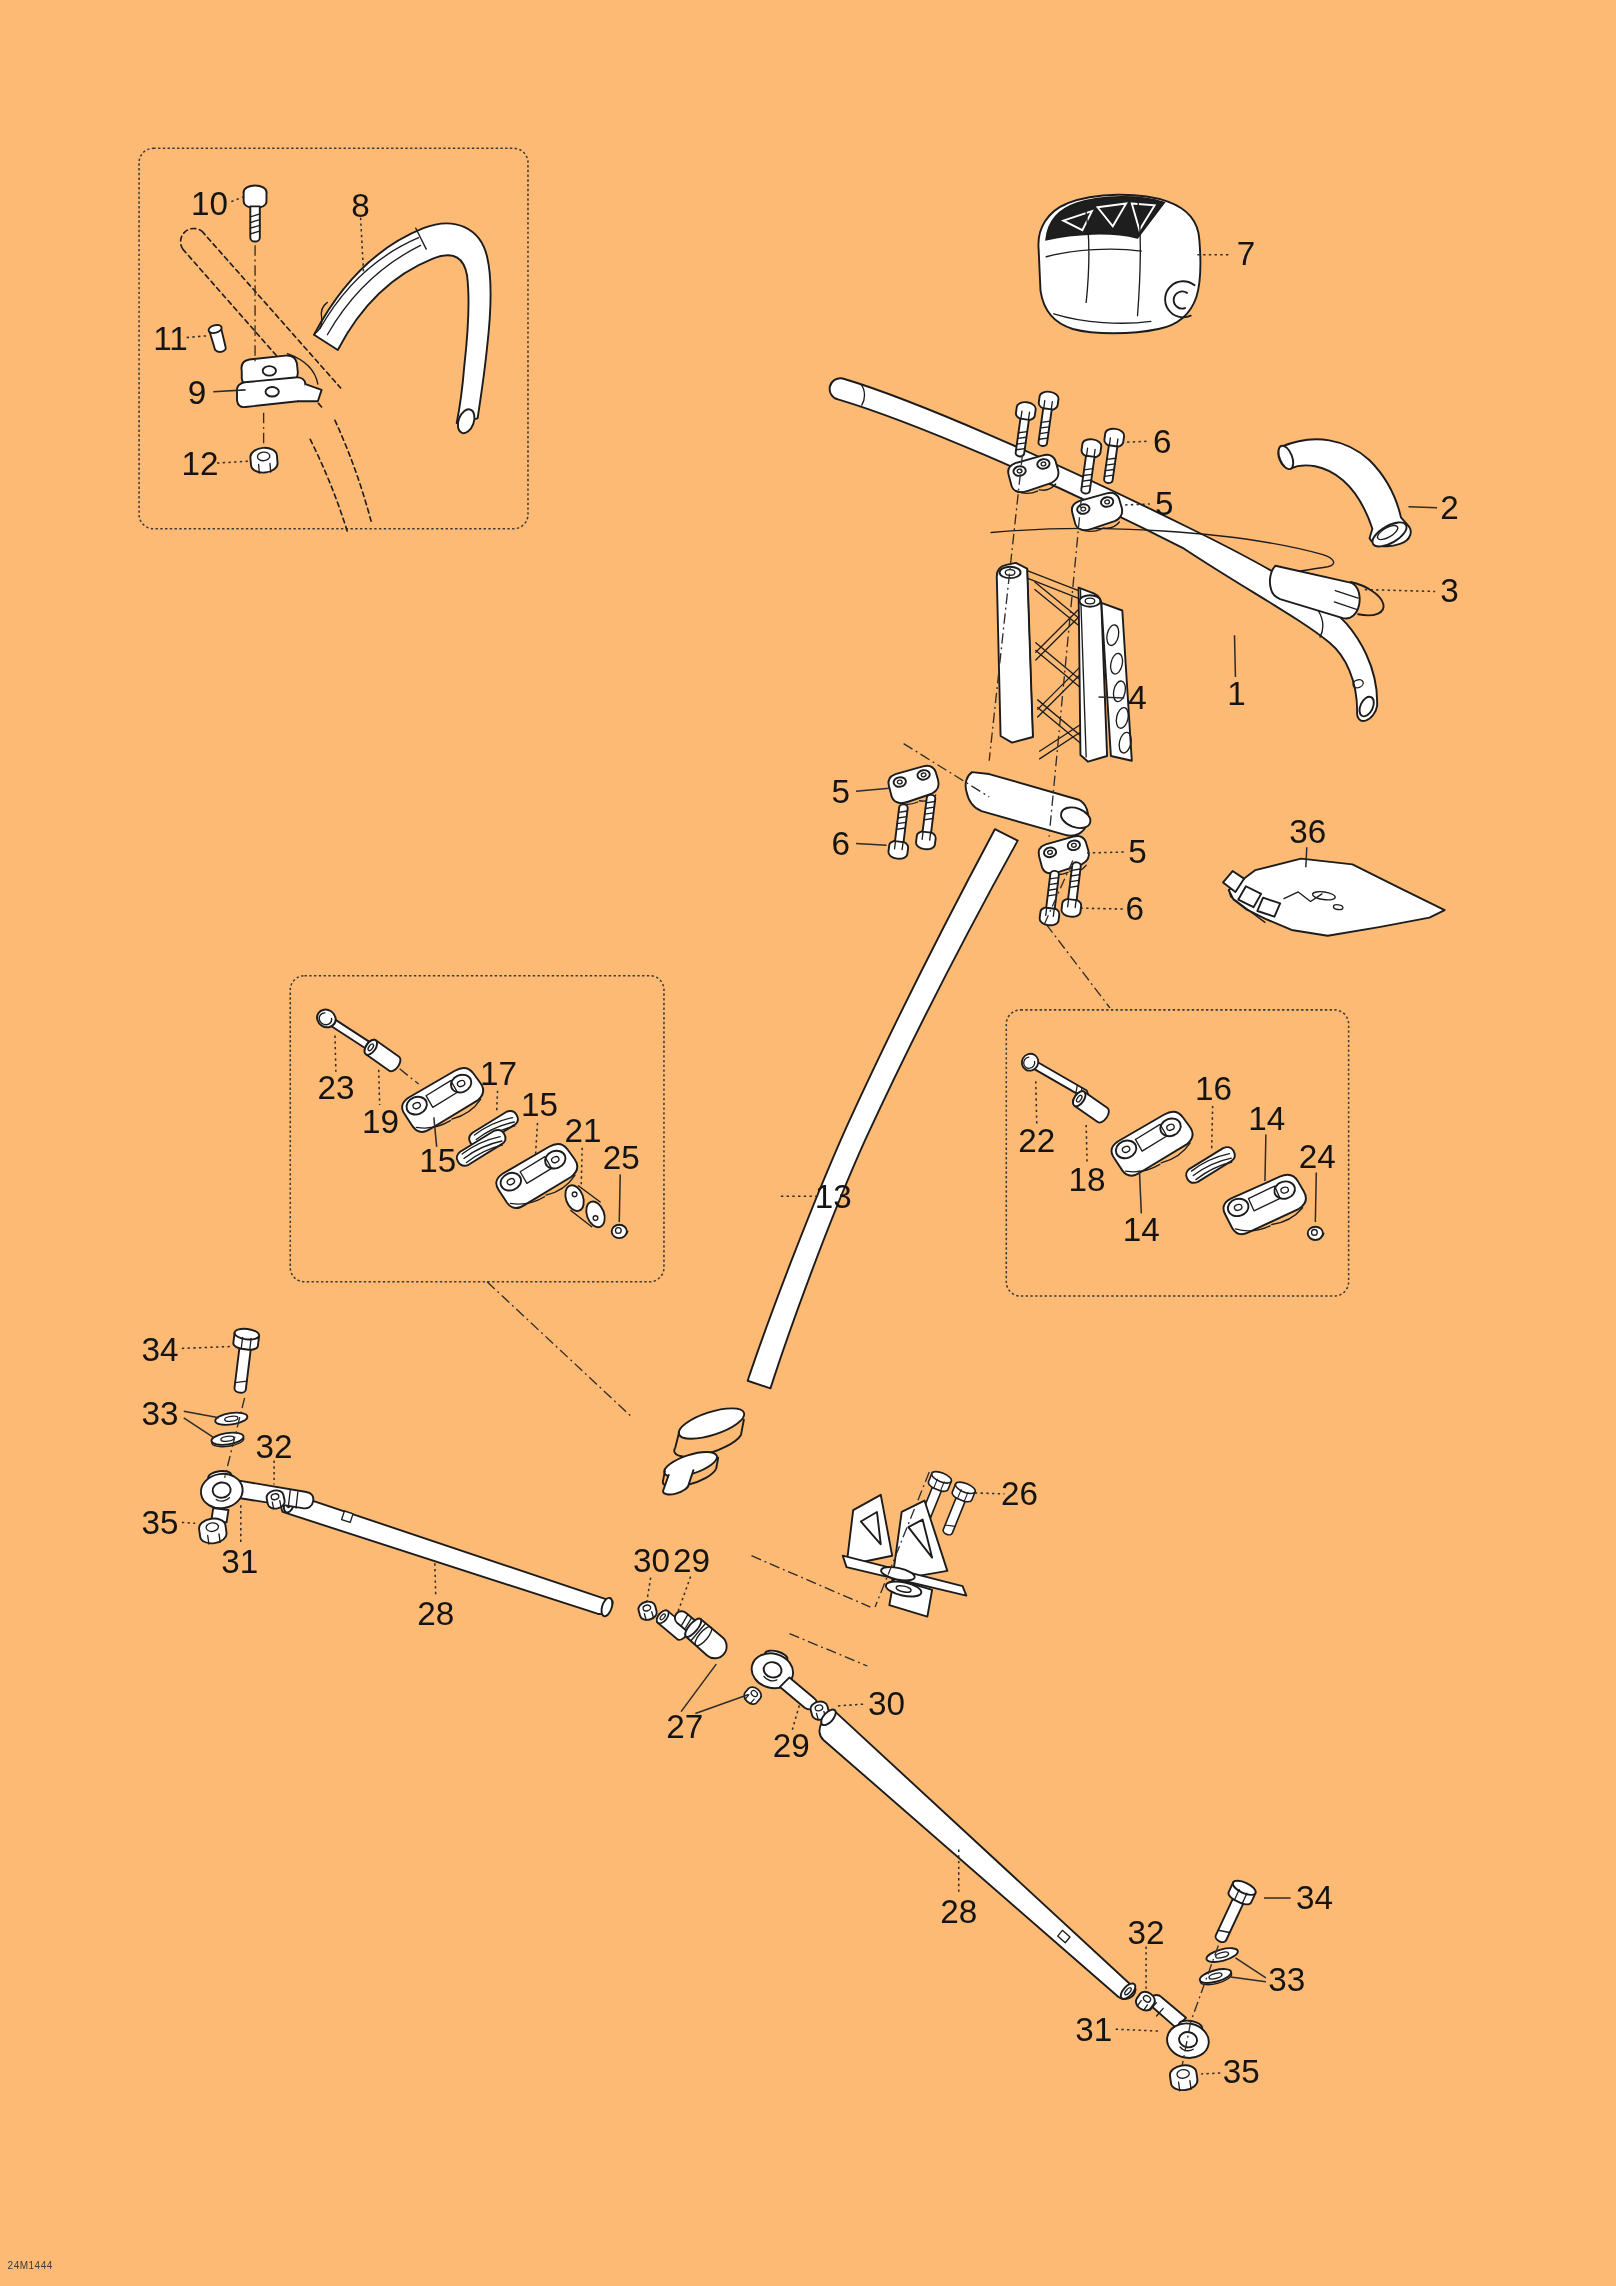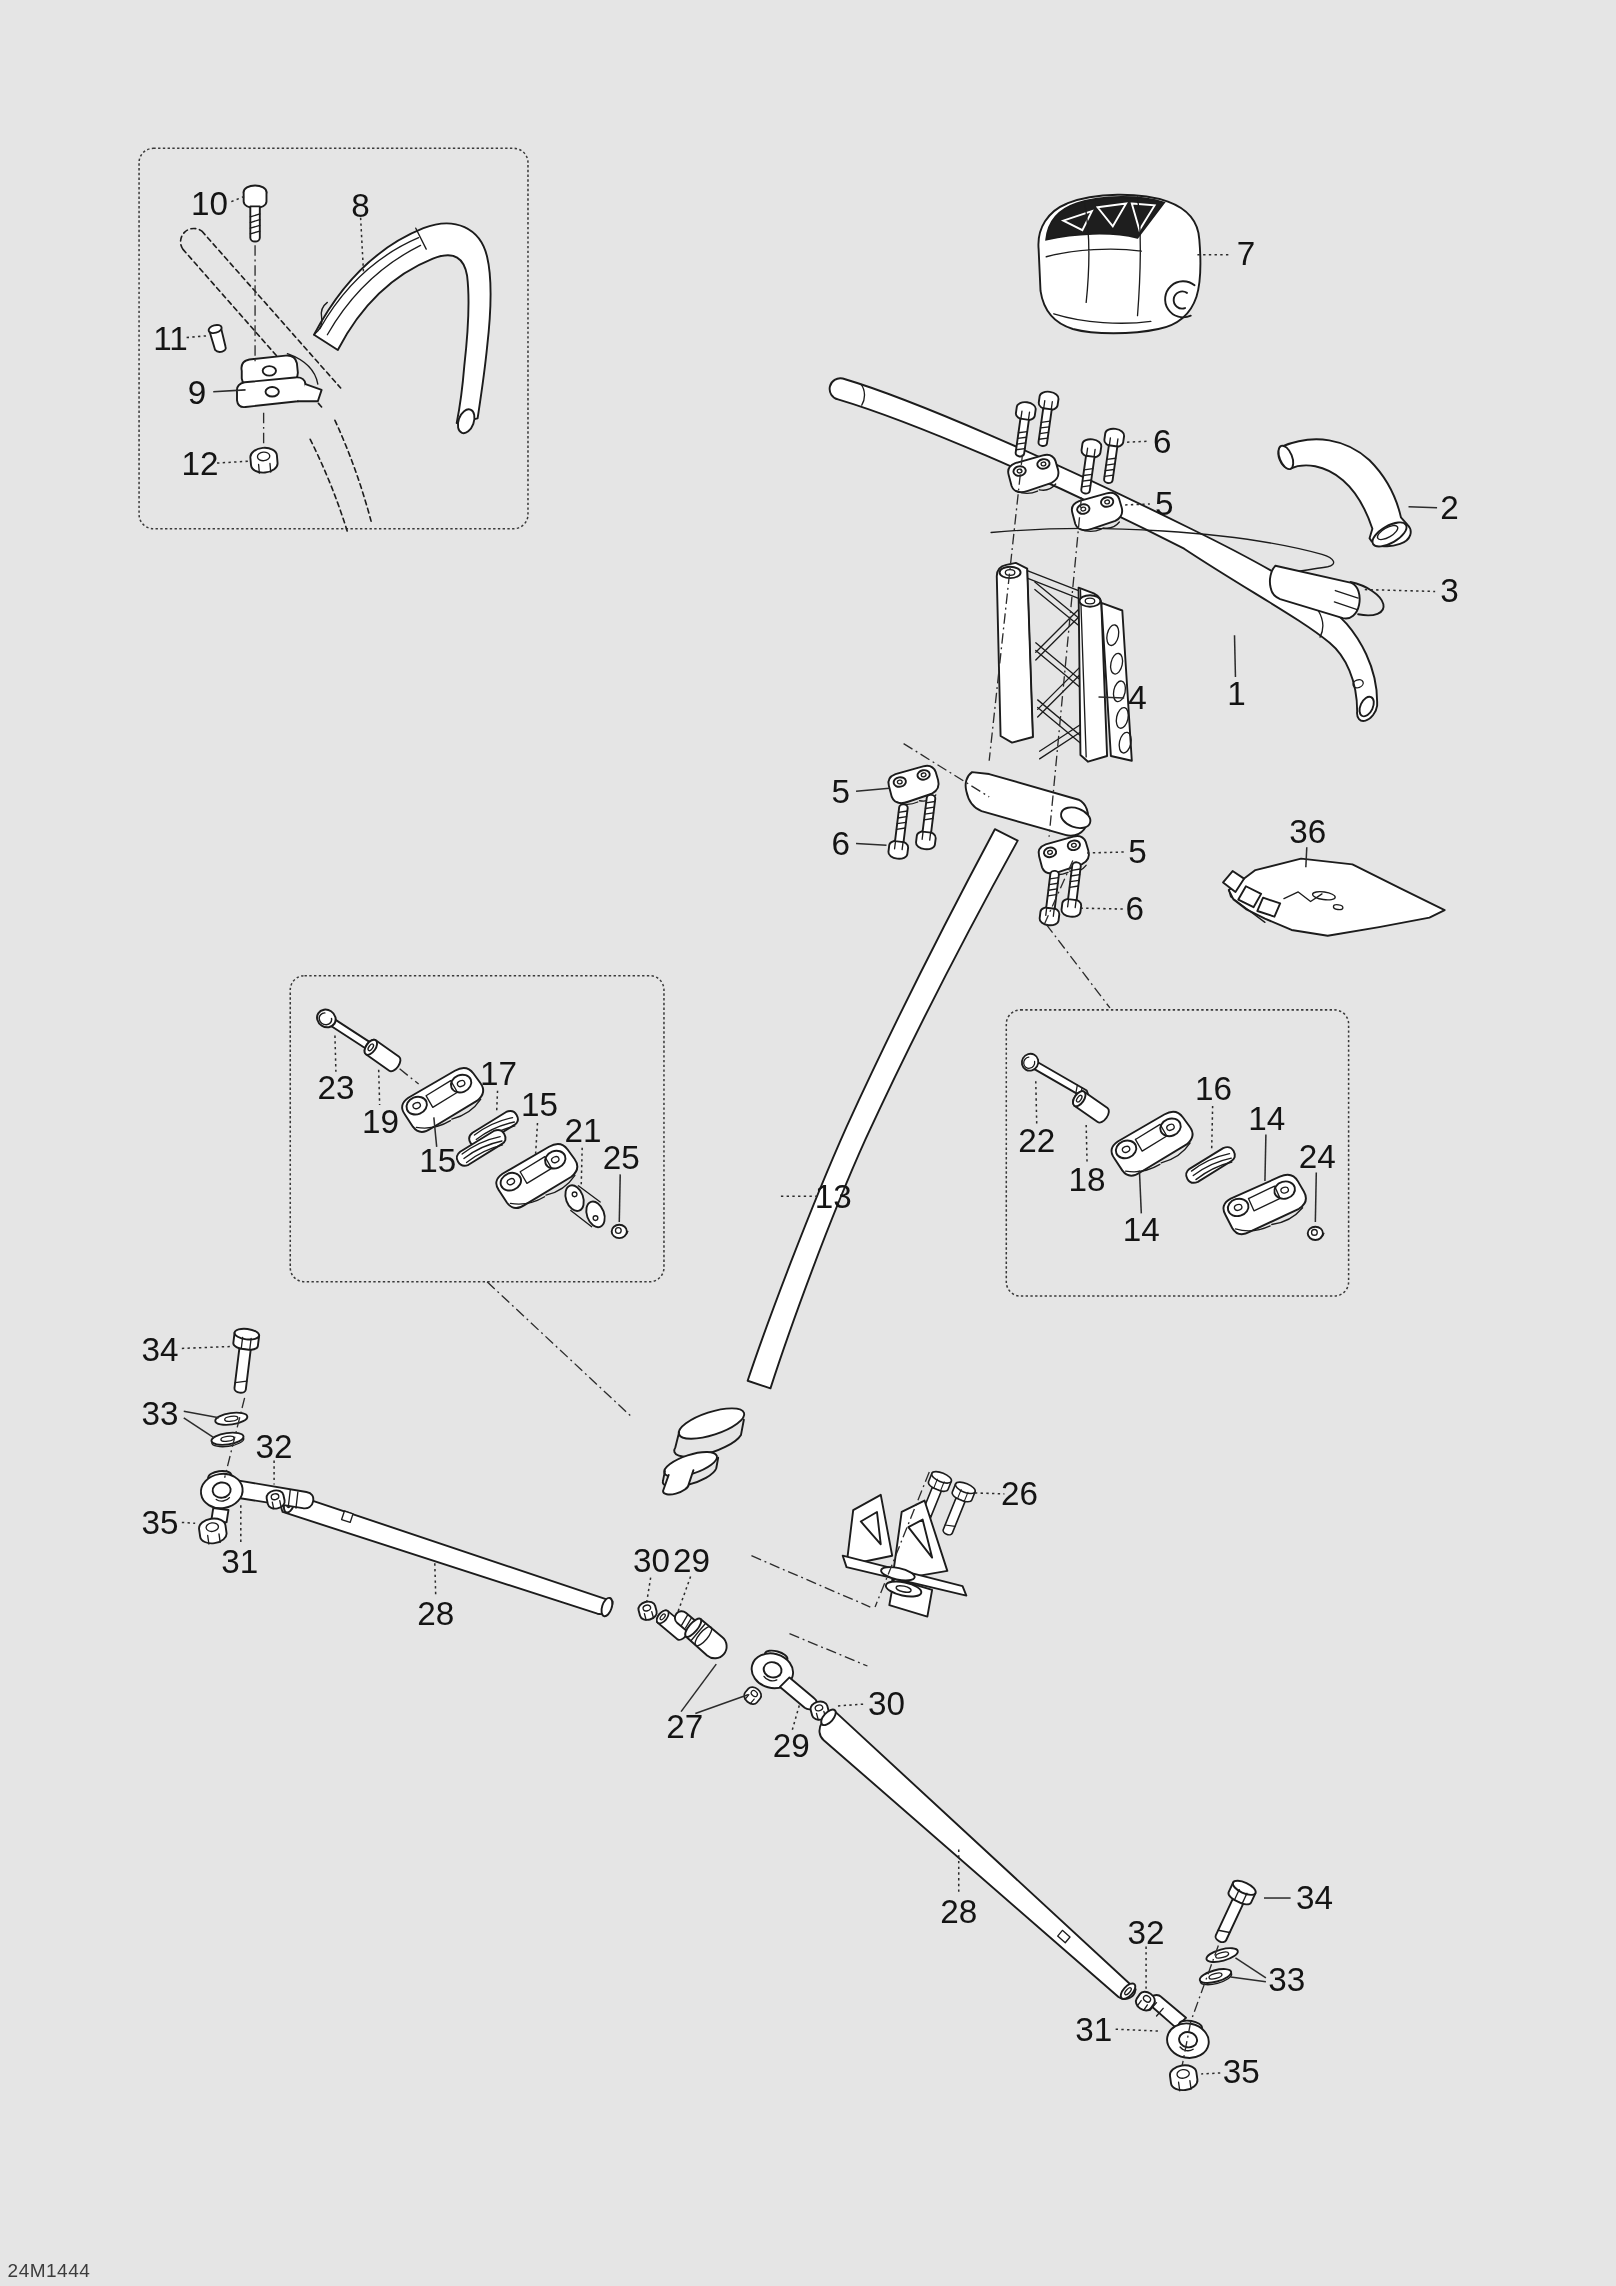--- a/index.html
+++ b/index.html
@@ -1,23 +1,23 @@
 <!DOCTYPE html>
 <html style="font-size:15px"><head>
 <meta charset="utf-8">
 <style>
   html,body{margin:0;padding:0;background:#fff;}
-  #page{position:relative;width:1617px;height:2286px;background:#e5e5e5;font-family:"Liberation Sans",sans-serif;overflow:hidden;}
+  #page{position:relative;width:1617px;height:2286px;background:#fdba74;font-family:"Liberation Sans",sans-serif;overflow:hidden;}
   svg{position:absolute;left:0;top:0;}
   .callout{font-family:"Liberation Sans",sans-serif;font-size:35px;fill:#141414;text-anchor:middle;}
   .ld{stroke:#2c2c2c;stroke-width:1.6;fill:none;}
   .ld-dot{stroke-dasharray:2.5 3.5;}
   .ld-dashdot{stroke-dasharray:11 4 2 4;stroke-width:1.4;}
   .ld-solid{}
-  .wm{position:absolute;left:7.6px;top:2260px;font-size:19px;color:#3c3c3c;letter-spacing:0.5px;}
+  .wm{position:absolute;left:7.6px;top:2260px;font-size:10px;color:#3c3c3c;letter-spacing:0.5px;}
   .ln{stroke:#1c1c1c;stroke-width:2;fill:none;stroke-linecap:round;stroke-linejoin:round;}
   .fw{fill:#ffffff;}
   .thin{stroke-width:1.4;}
   .dash{stroke-dasharray:5 4;stroke-width:1.7;}
   .boxb{fill:none;stroke:#3a3a3a;stroke-width:1.6;stroke-dasharray:2.5 2.5;}
 </style>
 </head>
 <body>
 
 <div id="page">

